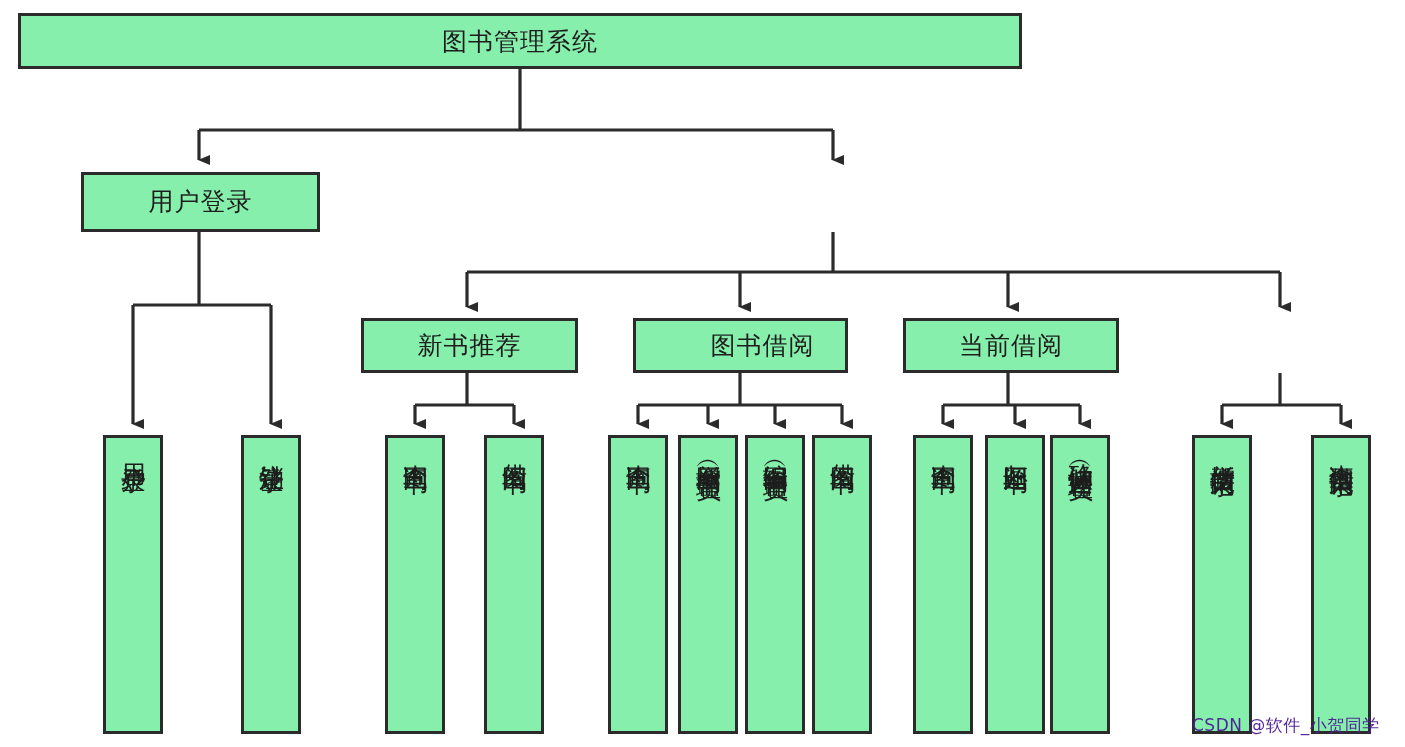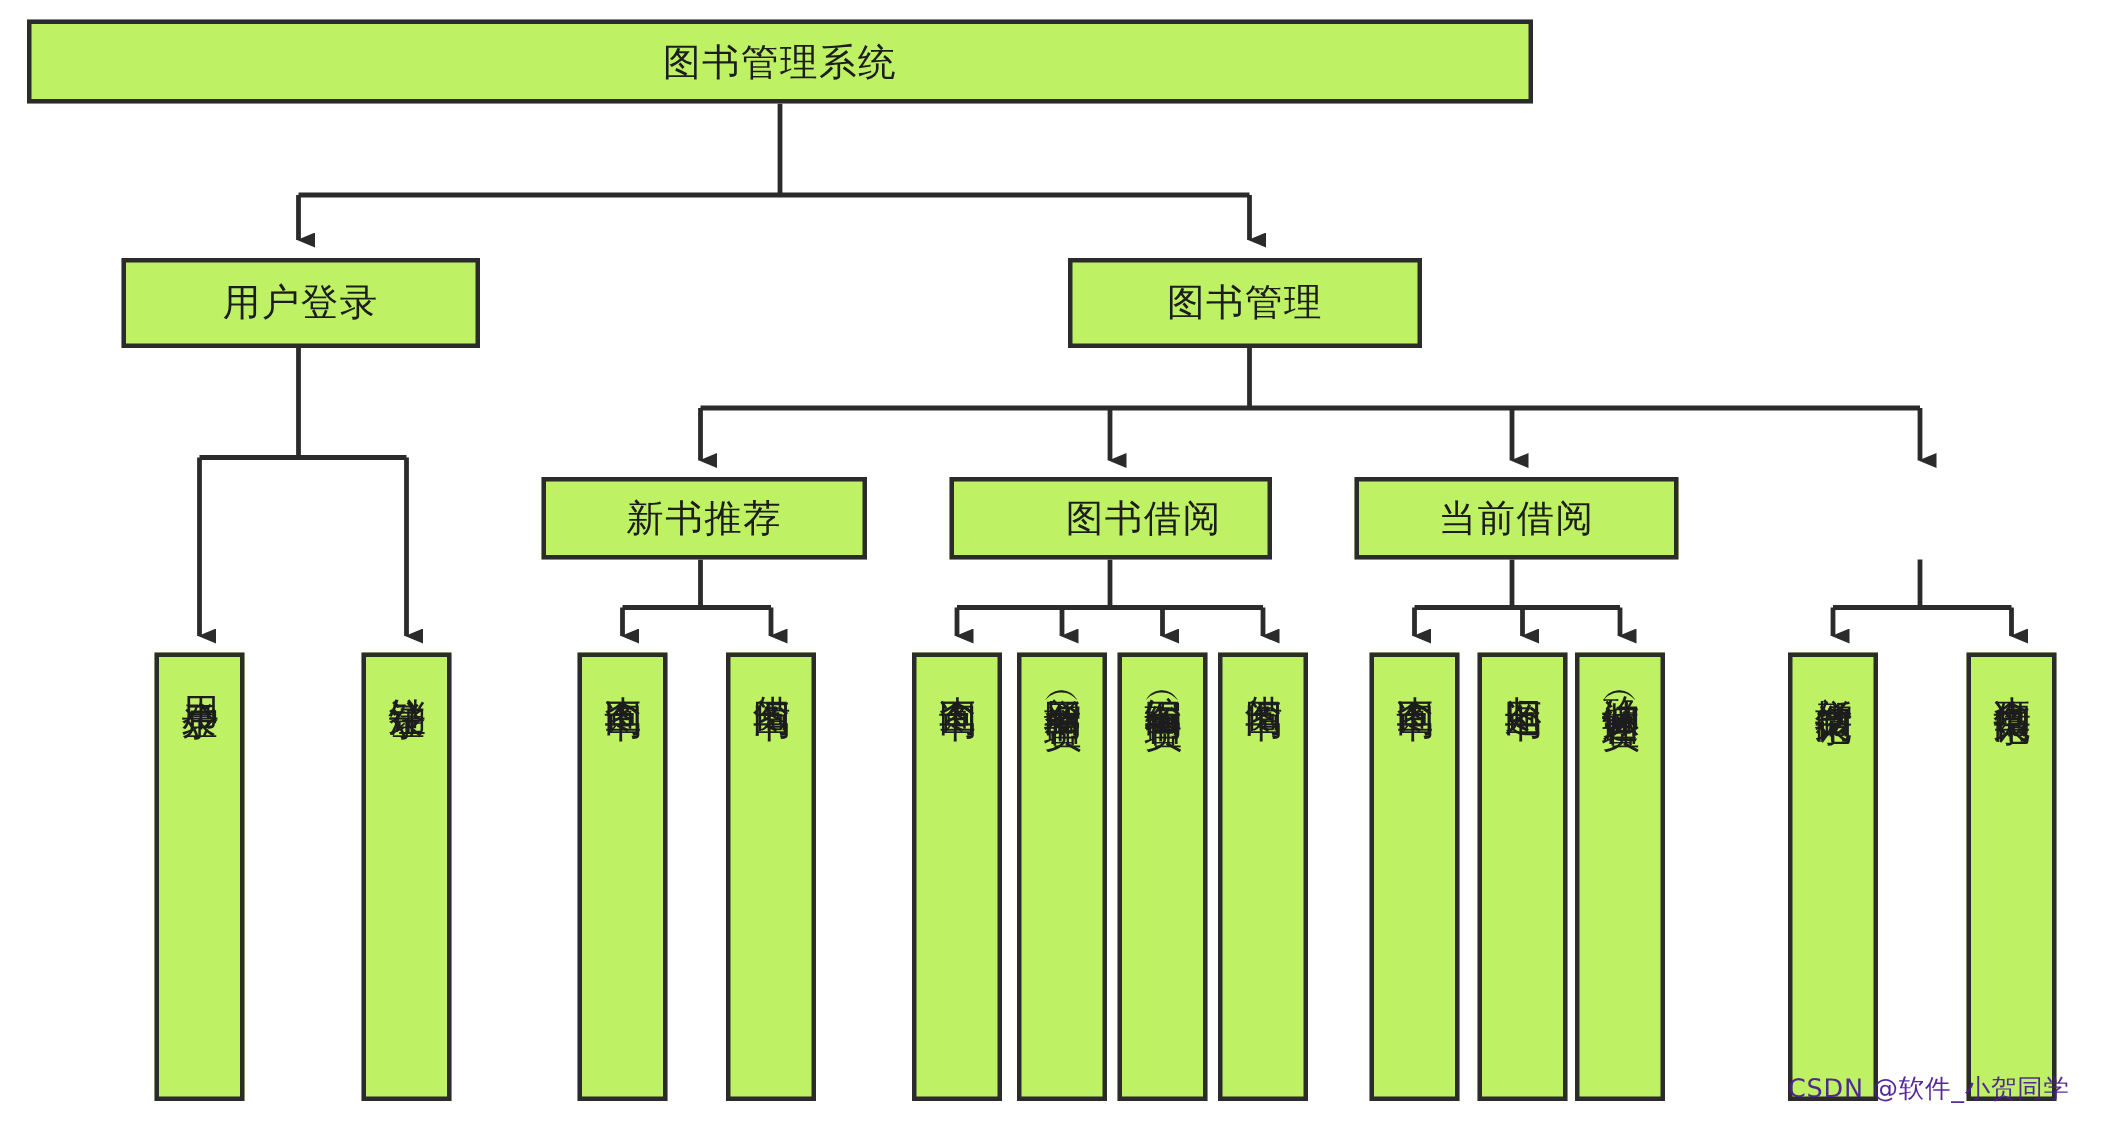--- a/index.html
+++ b/index.html
@@ -21,21 +21,21 @@
     position: absolute;
     left: 0;
     top: 0;
     width: 1405px;
     height: 747px;
     pointer-events: none;
   }
   .node {
     position: absolute;
     box-sizing: border-box;
-    background: #bef264;
+    background: #86efac;
     border: 3px solid #2b2b2b;
     display: flex;
     align-items: center;
     justify-content: center;
     color: #1d1d1d;
   }
   .node-h {
     font-size: 25px;
     letter-spacing: 1px;
     line-height: 1.1;
@@ -126,23 +126,20 @@
     </g>
   </svg>
 
   <div class="node node-root" style="left: 18px; top: 13px; width: 1004px; height: 56px;">
     <span>图书管理系统</span>
   </div>
 
   <div class="node node-h" style="left: 81px; top: 172px; width: 239px; height: 60px;">
     <span>用户登录</span>
   </div>
-  <div class="node node-h" style="left: 712px; top: 172px; width: 236px; height: 60px;">
-    <span>图书管理</span>
-  </div>
 
   <div class="node node-h" style="left: 361px; top: 318px; width: 217px; height: 55px;">
     <span>新书推荐</span>
   </div>
   <div class="node node-h" style="left: 633px; top: 318px; width: 215px; height: 55px; padding-left: 44px;">
     <span>图书借阅</span>
   </div>
   <div class="node node-h" style="left: 903px; top: 318px; width: 216px; height: 55px;">
     <span>当前借阅</span>
   </div>

